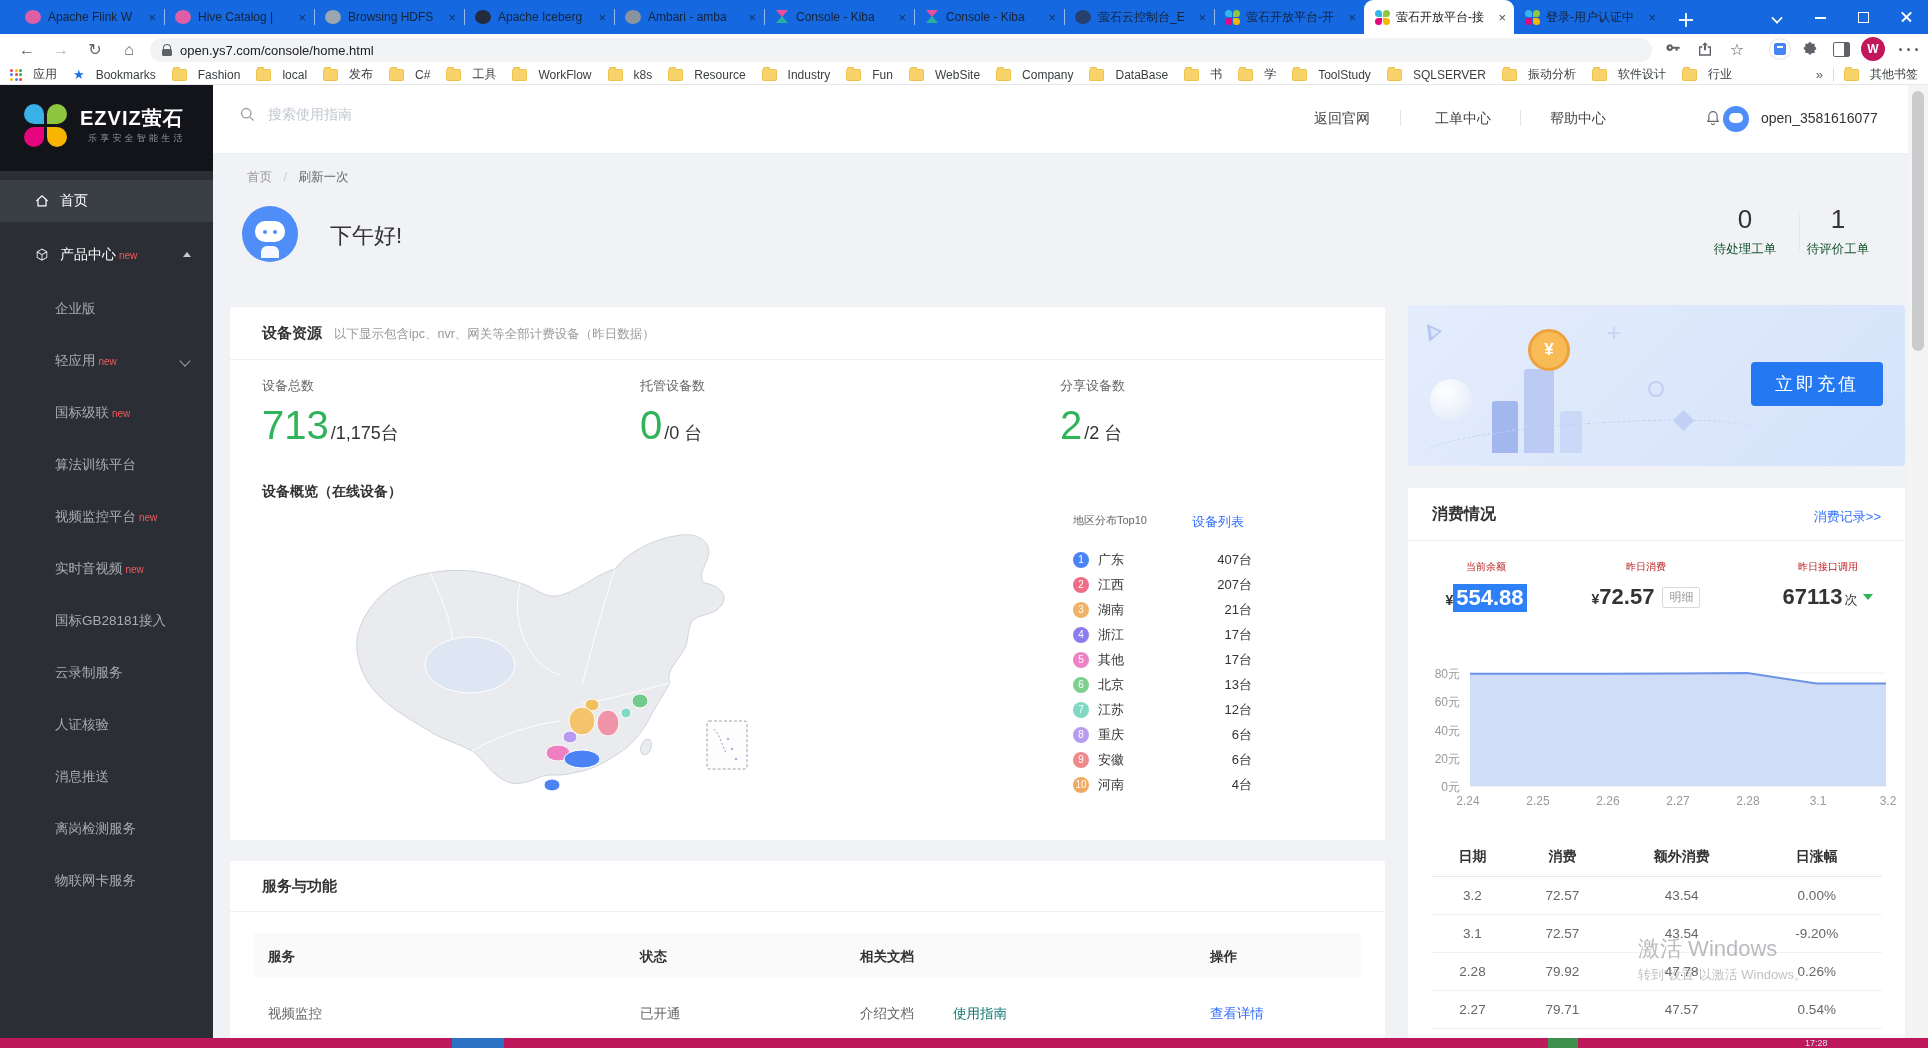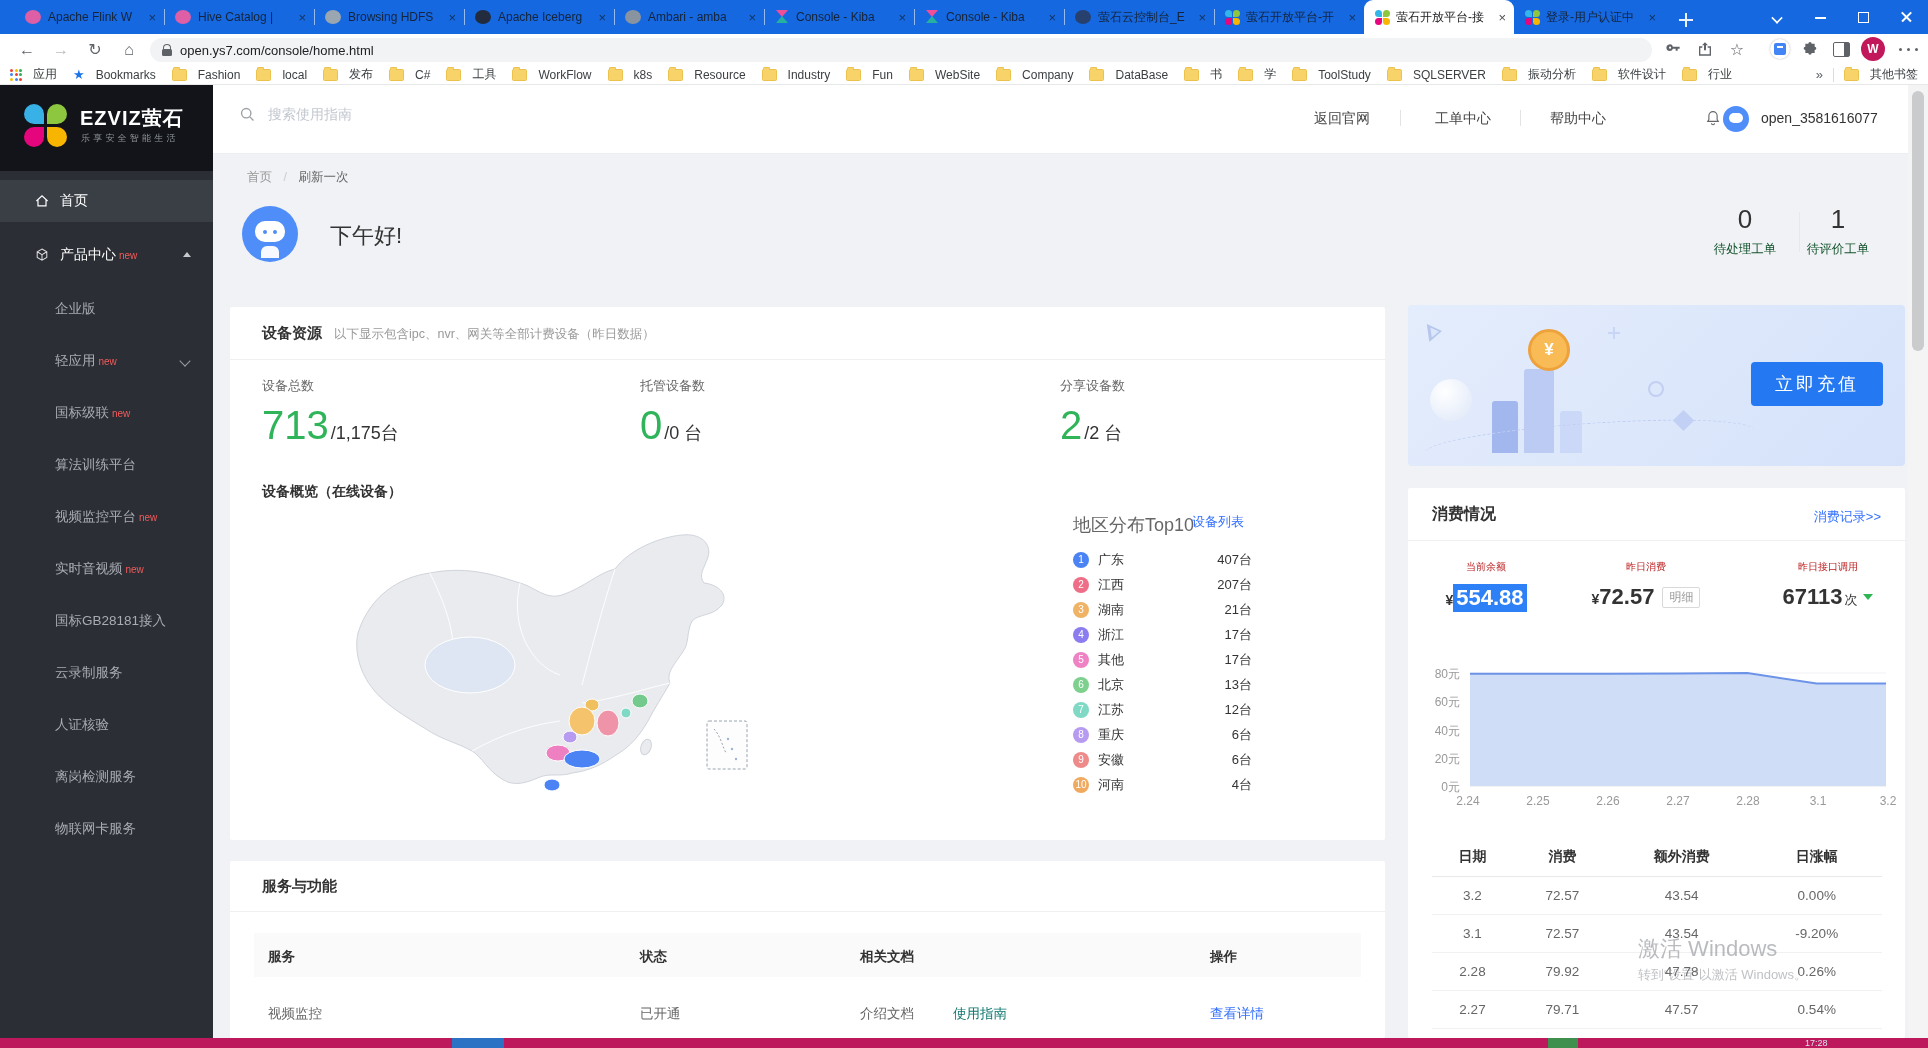--- a/index.html
+++ b/index.html
@@ -63,21 +63,21 @@
   
   .sidebar{position:absolute;left:0;top:85px;width:213px;height:953px;background:#2b2e34;}
   .logo-area{position:absolute;left:0;top:0;width:213px;height:86px;background:#121419;}
   .petals{position:absolute;left:24px;top:19px;width:46px;height:46px;}
   .petals i{position:absolute;width:20px;height:20px;}
   .petal-tl{left:0;top:0;background:#38b1e7;border-radius:50% 50% 0 50%;}
   .petal-tr{left:23px;top:0;background:#8dc63f;border-radius:50% 50% 50% 0;}
   .petal-bl{left:0;top:23px;background:#e5067e;border-radius:50% 0 50% 50%;}
   .petal-br{left:23px;top:23px;background:#f8b500;border-radius:0 50% 50% 50%;}
   .brand{position:absolute;left:80px;top:20px;color:#fff;font-size:20px;font-weight:bold;letter-spacing:1px;}
-  .tagline{position:absolute;left:81px;top:47px;color:#8f949b;font-size:9px;letter-spacing:3.2px;}
+  .tagline{position:absolute;left:88px;top:47px;color:#8f949b;font-size:9px;letter-spacing:3.2px;}
   .side-home{position:absolute;left:0;top:95px;width:213px;height:42px;background:#3a3e45;display:flex;align-items:center;cursor:pointer;}
   .home-ic{margin-left:34px;color:#fff;font-size:15px;}
   .side-home .lbl{margin-left:10px;color:#fff;font-size:14px;}
   .side-product{position:absolute;left:0;top:150px;width:213px;height:40px;display:flex;align-items:center;cursor:pointer;}
   .side-product .lbl{margin-left:10px;color:#fff;font-size:14px;}
   .sup-new{color:#f25b5b;font-size:10px;vertical-align:6px;margin-left:3px;}
   .tri-up{position:absolute;right:22px;top:17px;width:0;height:0;border-left:4px solid transparent;border-right:4px solid transparent;border-bottom:5px solid #c7c9cc;}
   .submenu{position:absolute;left:0;top:198px;width:213px;}
   .sub-item{height:52px;display:flex;align-items:center;padding-left:55px;color:#a9acb3;font-size:13.5px;cursor:pointer;position:relative;}
   .chev-down{position:absolute;right:24px;top:22px;width:7px;height:7px;border-right:1.5px solid #9a9da3;border-bottom:1.5px solid #9a9da3;transform:rotate(45deg);}
@@ -113,21 +113,21 @@
   #device-card{left:230px;top:307px;width:1155px;height:533px;}
   #device-card .head{position:absolute;left:32px;top:17px;display:flex;align-items:baseline;gap:12px;}
   #device-card .note{font-size:12.5px;color:#999;}
   .dstat{position:absolute;top:70px;}
   .dstat .dlbl{font-size:13px;color:#666;}
   .dstat .drow{display:flex;align-items:baseline;margin-top:8px;}
   .dstat .dval{font-size:40px;color:#2fb45a;font-weight:500;}
   .dstat .dsuf{font-size:18px;color:#333;margin-left:2px;}
   .overview-title{position:absolute;left:32px;top:176px;font-size:14px;font-weight:bold;color:#333;}
   #china-map{position:absolute;left:100px;top:218px;}
-  .region-hdr{position:absolute;left:843px;top:206px;font-size:18px;color:#666;}
+  .region-hdr{position:absolute;left:843px;top:206px;font-size:11px;color:#666;}
   .region-link{position:absolute;left:962px;top:206px;font-size:13px;color:#3370ff;cursor:pointer;}
   #region-list{position:absolute;left:843px;top:240px;width:179px;}
   .region-row{height:25px;display:flex;align-items:center;}
   .rbadge{width:16px;height:16px;border-radius:50%;color:#fff;font-size:10px;text-align:center;line-height:16px;flex:0 0 16px;}
   .rname{margin-left:9px;font-size:13px;color:#333;}
   .rcount{margin-left:auto;font-size:13px;color:#333;}
   #services-card{left:230px;top:861px;width:1155px;height:177px;}
   #services-card .card-title{position:absolute;left:32px;top:16px;}
   .svc-hdr-bg{position:absolute;left:24px;top:72px;width:1107px;height:44px;background:#fafafa;}
   .svc-cell{position:absolute;font-size:13.5px;}
@@ -469,20 +469,23 @@
         <div class="sub-item">
           <span>国标GB28181接入</span>
         </div>
         <div class="sub-item">
           <span>云录制服务</span>
         </div>
         <div class="sub-item">
           <span>人证核验</span>
         </div>
         <div class="sub-item">
+          <span>消息推送</span>
+        </div>
+        <div class="sub-item">
           <span>离岗检测服务</span>
         </div>
         <div class="sub-item">
           <span>物联网卡服务</span>
         </div>
       </div>
   </div>
 
   <div class="main-header">
     <div class="search-wrap">

